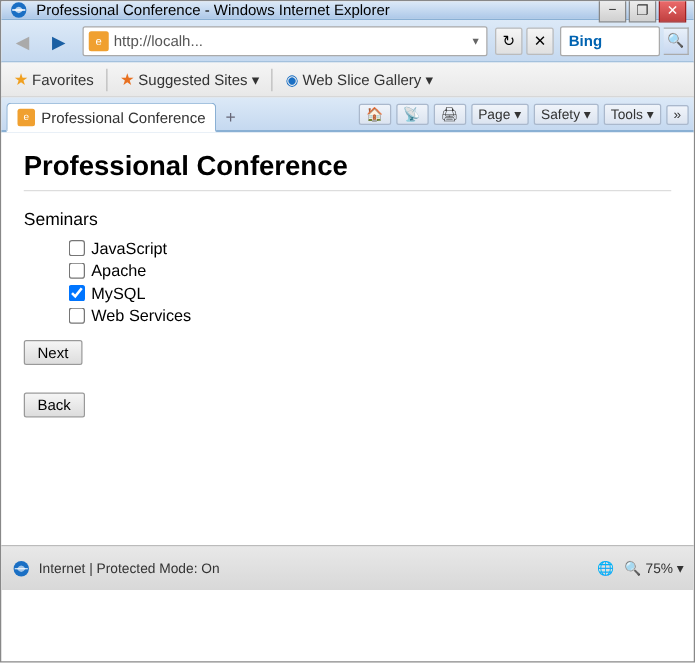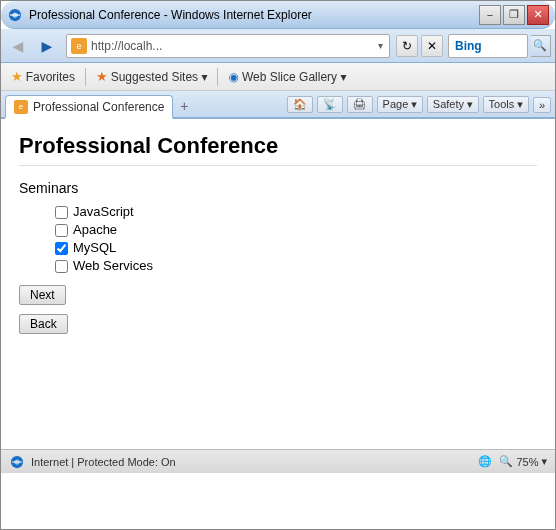--- a/index.html
+++ b/index.html
@@ -9,27 +9,26 @@
       background: #fff;
       width: 556px;
       height: 530px;
       overflow: hidden;
       border: 1px solid #888;
     }
 
     
     .title-bar {
       background: linear-gradient(to bottom, #dce9f7 0%, #c5d9f0 50%, #adc8e8 100%);
-      height: 28px;
+      height: 15px;
       display: flex;
       align-items: center;
       padding: 0 6px;
       border-bottom: 1px solid #8ab0d4;
       user-select: none;
-      border-radius: 14px;
     }
     .title-bar-icon {
       width: 16px;
       height: 16px;
       margin-right: 6px;
       display: flex; align-items: center; justify-content: center;
     }
     .title-bar-text {
       flex: 1;
       font-size: 12px;
@@ -250,49 +249,49 @@
       font-weight: normal;
       color: #000;
       margin-bottom: 8px;
     }
     .checkbox-list {
       list-style: none;
       margin-bottom: 12px;
     }
     .checkbox-item {
       display: flex;
-      align-items: flex-end;
+      align-items: center;
       margin-bottom: 3px;
       gap: 5px;
       font-size: 13px;
       padding-left: 36px;
     }
     .checkbox-item input[type="checkbox"] {
       width: 13px;
       height: 13px;
       cursor: pointer;
       margin: 0;
     }
     .action-btn {
       display: inline-block;
       padding: 2px 10px;
       background: linear-gradient(to bottom, #f5f5f5, #ddd);
       border: 1px solid #999;
       border-radius: 2px;
       font-size: 12px;
       cursor: pointer;
-      margin-bottom: 5px;
+      margin-bottom: 18px;
       min-width: 45px;
       text-align: center;
     }
 
     
     .status-bar {
       background: linear-gradient(to bottom, #e8e8e8, #d8d8d8);
-      height: 24px;
+      height: 36px;
       display: flex;
       align-items: center;
       padding: 0 8px;
       border-top: 1px solid #bbb;
       font-size: 11px;
       color: #333;
       gap: 6px;
     }
     .status-icon {
       width: 16px; height: 16px;

